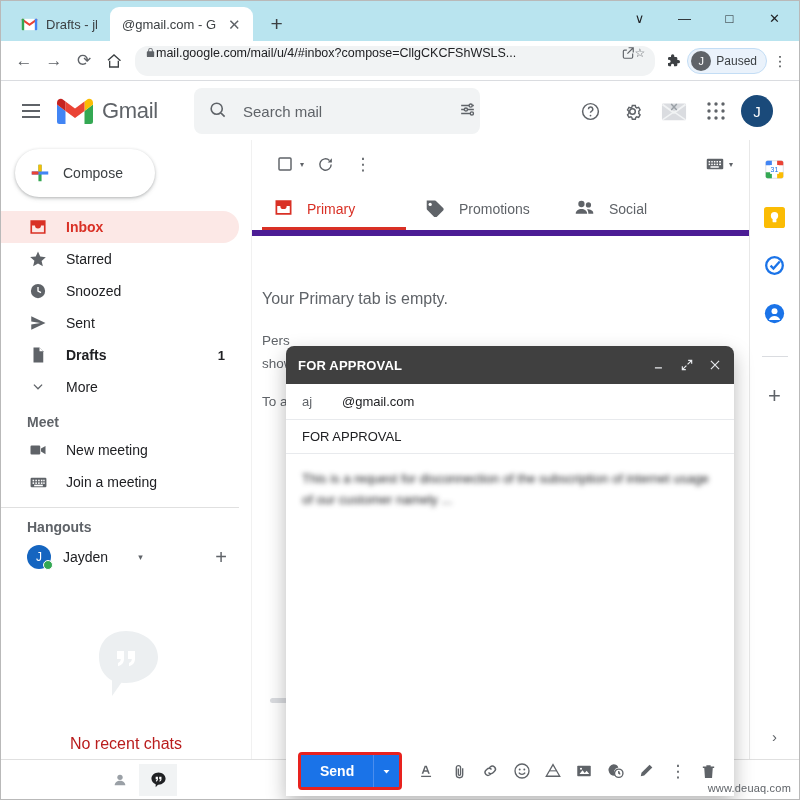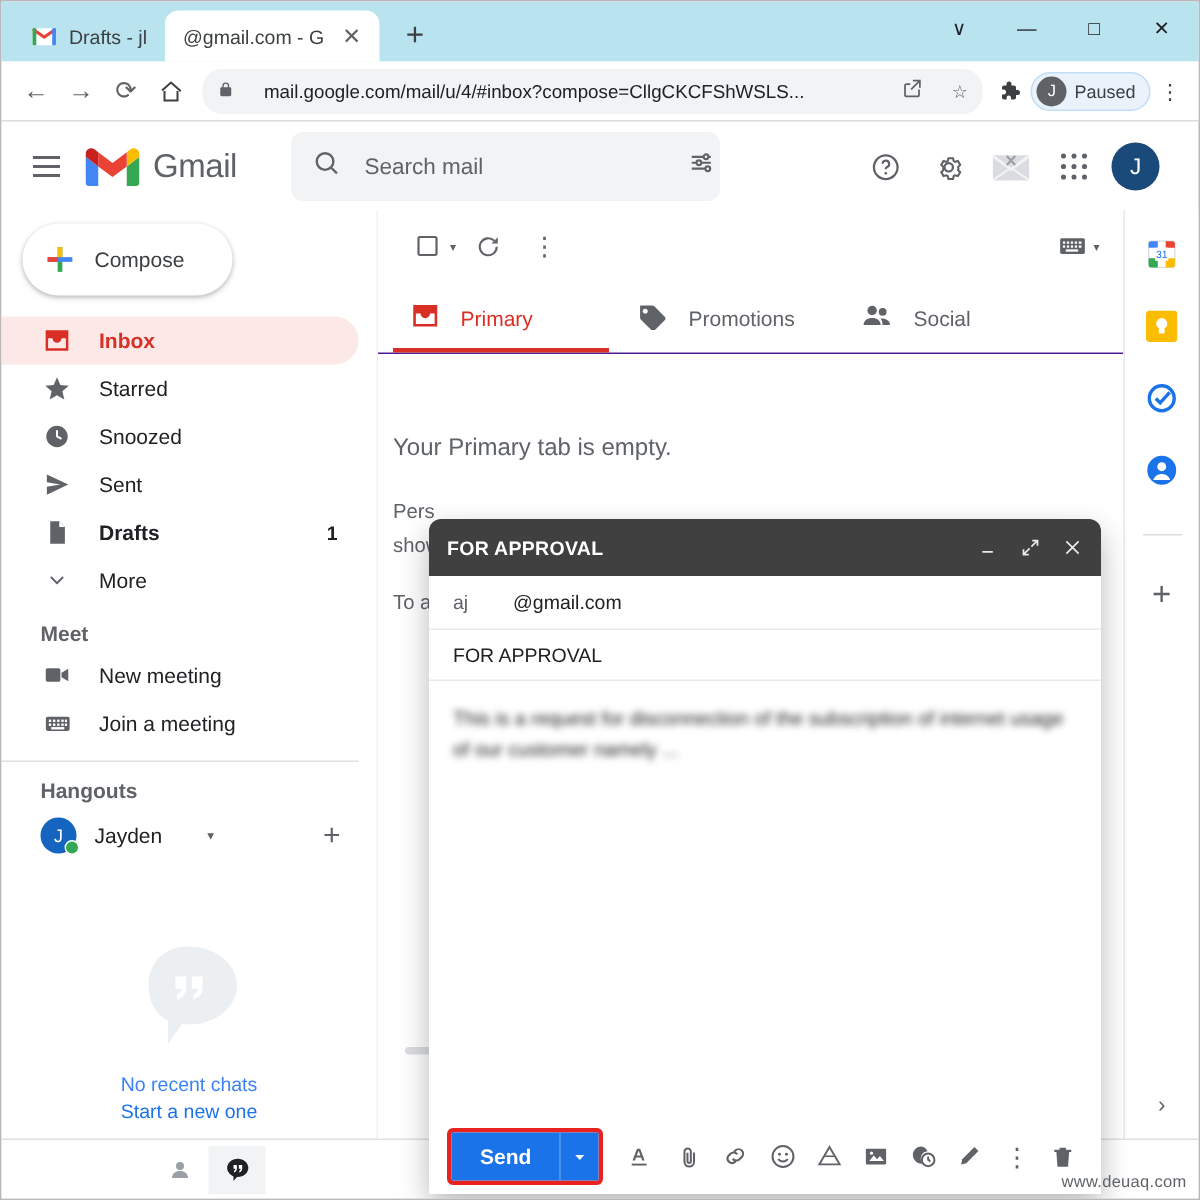--- a/index.html
+++ b/index.html
@@ -52,22 +52,22 @@
     position: absolute; top: 40px; left: 0; width: 800px; height: 40px;
     background: #fff; display: flex; align-items: center; padding: 0 8px;
     border-bottom: 1px solid #dadce0;
   }
   .navbtn {
     width: 30px; height: 30px; display: flex; align-items: center;
     justify-content: center; color: #5f6368; font-size: 17px; flex: none;
   }
   .omnibox {
     flex: 1; height: 30px; background: #f1f3f4; border-radius: 13px;
-    display: flex; align-items: center; padding: 0 10px; margin: 0 6px;
-    gap: 20px; min-width: 0;
+    display: flex; padding: 0 10px; margin: 0 6px;
+    gap: 0; min-width: 0;
   }
   .omni-url {
     font-size: 12.5px; color: #202124; white-space: nowrap;
     overflow: hidden; text-overflow: ellipsis; flex: 1;
   }
   .omni-ico { color: #5f6368; font-size: 12px; flex: none; }
   .ext-ico { width: 26px; height: 26px; display:flex; align-items:center; justify-content:center; color:#3c4043; font-size:14px; flex:none;}
   .profile-pill {
     display: flex; align-items: center; gap: 5px; height: 26px;
     border: 1px solid #c3ddf5; border-radius: 13px; padding: 0 9px 0 3px;
@@ -124,30 +124,30 @@
   .sect-divider { height: 1px; background: #e0e0e0; margin: 9px 12px 0 0; }
   .sect-title { font-size: 14px; color: #5f6368; font-weight: bold; padding: 11px 0 4px 26px; }
   .hangout-user { display:flex; align-items:center; gap:12px; padding-left:26px; height:36px; }
   .hu-av { width: 24px; height: 24px; border-radius: 50%; background:#1565c0; color:#fff; font-size:12px; display:flex; align-items:center; justify-content:center; position:relative; flex:none;}
   .hu-dot { position:absolute; right:-2px; bottom:-1px; width:10px; height:10px; border-radius:50%; background:#34a853; border:1.5px solid #fff;}
   .hu-name { font-size: 14px; color: #202124; }
   .hu-caret { color:#5f6368; font-size:9px; margin-left:18px;}
   .hu-plus { margin-left:auto; color:#5f6368; font-size:20px; padding-right:24px; font-weight:300;}
   .chat-empty { margin-top: 48px; text-align: center; }
   .chat-bubble { width: 84px; height: 84px; margin: 0 auto; position: relative; }
-  .ce-line1 { font-size: 13px; color: #3b82f6; margin-top: 8px; }
+  .ce-line1 { font-size: 16px; color: #b91c1c; margin-top: 28px; }
   .ce-line2 { font-size: 13px; color: #1a73e8; margin-top: 3px; }
 
   
   .main { position: absolute; top: 139px; left: 250px; right: 50px; bottom: 40px; background: #fff; border-left: 1px solid #f1f1f1;}
   .list-toolbar { height: 48px; display: flex; align-items: center; padding-left: 16px; gap: 4px; }
   .lt-ico { width: 34px; height: 34px; display:flex; align-items:center; justify-content:center; color:#5f6368;}
   .lt-caret { color:#5f6368; font-size:8px; margin-left:-6px;}
   .lt-right { margin-left: auto; display: flex; align-items: center; padding-right: 16px; gap: 3px;}
-  .tabs-row { display: flex; height: 48px; border-bottom: 1px solid #4c1d95; padding-left: 10px; }
+  .tabs-row { display: flex; height: 48px; border-bottom: 6px solid #4c1d95; padding-left: 10px; }
   .mtab {
     display: flex; align-items: center; gap: 14px; width: 150px;
     font-size: 14px; color: #5f6368; position: relative; padding-left: 12px;
   }
   .mtab.active { color: #d93025; }
   .mtab.active::after {
     content: ''; position: absolute; left: 0; right: 6px; bottom: 0;
     height: 3px; background: #d93025;
   }
   .empty-area { padding: 54px 0 0 10px; }

